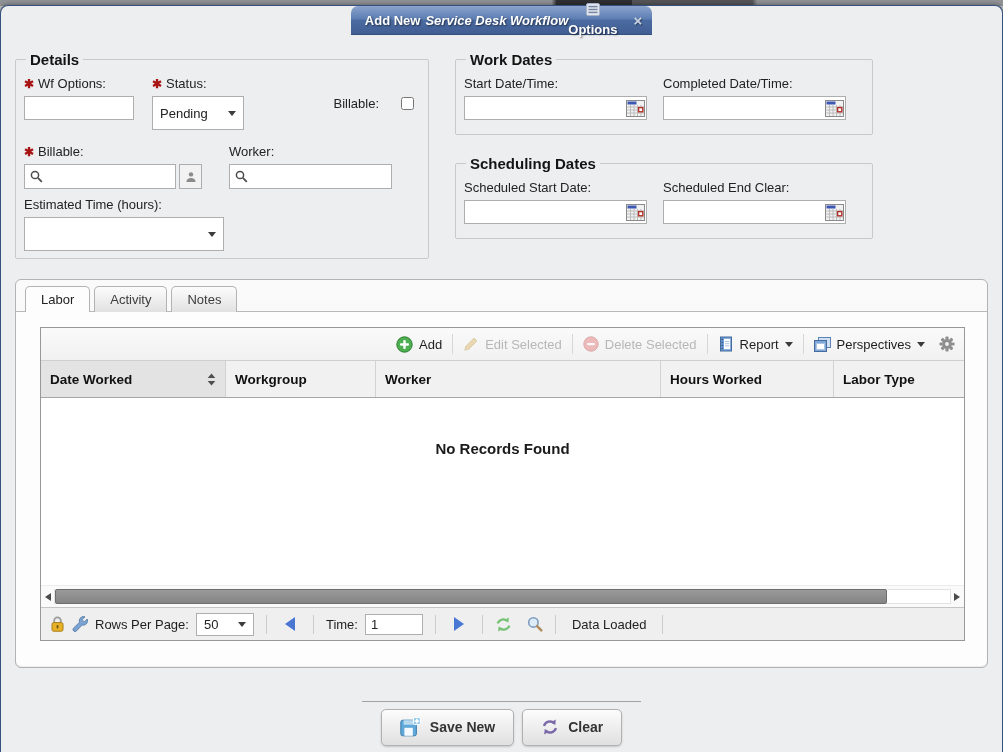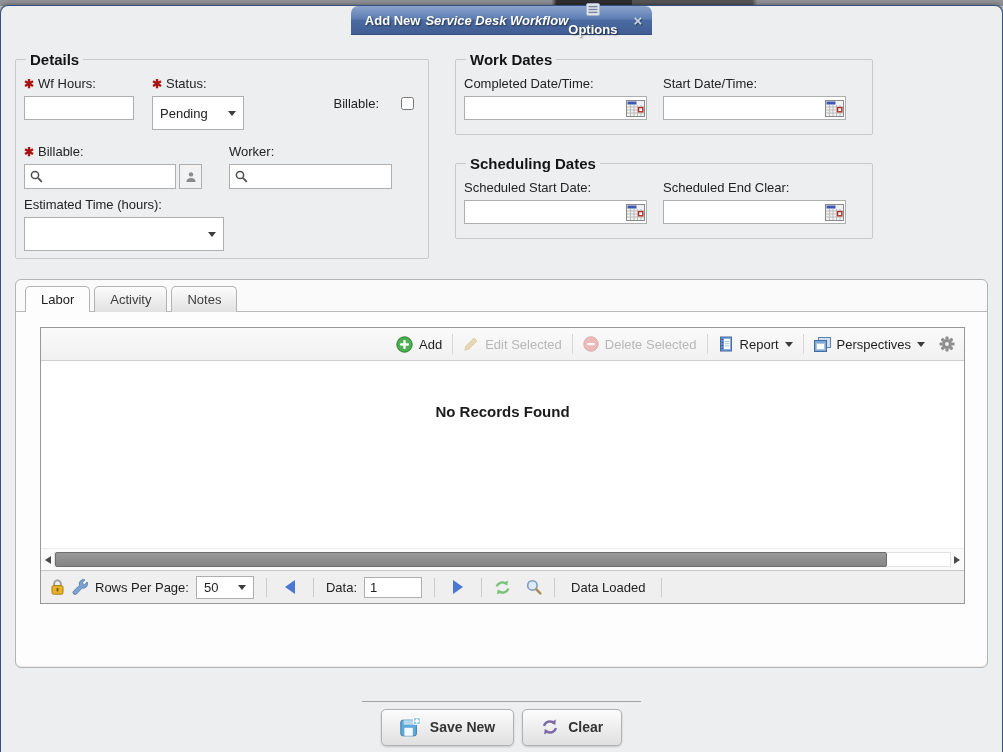--- a/index.html
+++ b/index.html
@@ -145,21 +145,21 @@
 
       <div class="form-row">
 
         <fieldset class="fs-details">
           <legend>Details</legend>
 
           <div class="drow">
             <div style="width:128px;">
               <div class="lbl">
                 <span class="req">✱</span>
-                <span>Wf Hours:</span>
+                <span>Wf Options:</span>
               </div>
               <input class="ti" style="width: 110px;" value="">
             </div>
             <div style="width:110px;">
               <div class="lbl">
                 <span class="req">✱</span>
                 <span>Status:</span>
               </div>
               <div class="fakesel" style="width:92px;">
                 <span class="selval">Pending</span>
@@ -224,21 +224,21 @@
             </div>
           </div>
         </fieldset>
 
         <div class="right-col">
           <fieldset class="fs-dates">
             <legend>Work Dates</legend>
             <div class="drow" style="gap:16px;">
               <div>
                 <div class="lbl">
-                  <span>Completed Date/Time:</span>
+                  <span>Start Date/Time:</span>
                 </div>
                 <div class="datefield">
                   <input class="ti" value="" style="">
                   <span class="calbtn">
                     <svg width="19" height="17" viewBox="0 0 19 17">
                         <rect x="0.5" y="0.5" width="18" height="16" fill="#f1f1f1" stroke="#8a8a8a"></rect>
                         <rect x="1.5" y="1.5" width="9" height="3" fill="#3c57b5"></rect>
                         <g stroke="#bcbcbc" stroke-width="1">
                           <line x1="1" y1="7" x2="18" y2="7"></line>
                           <line x1="1" y1="10" x2="18" y2="10"></line>
@@ -248,21 +248,21 @@
                           <line x1="11.5" y1="5" x2="11.5" y2="16"></line>
                           <line x1="15" y1="5" x2="15" y2="16"></line>
                         </g>
                         <rect x="12.6" y="7.6" width="4.2" height="4.2" fill="#fff" stroke="#b03028" stroke-width="1.4"></rect>
                       </svg>
                   </span>
                 </div>
               </div>
               <div>
                 <div class="lbl">
-                  <span>Start Date/Time:</span>
+                  <span>Completed Date/Time:</span>
                 </div>
                 <div class="datefield">
                   <input class="ti" value="" style="">
                   <span class="calbtn">
                     <svg width="19" height="17" viewBox="0 0 19 17">
                         <rect x="0.5" y="0.5" width="18" height="16" fill="#f1f1f1" stroke="#8a8a8a"></rect>
                         <rect x="1.5" y="1.5" width="9" height="3" fill="#3c57b5"></rect>
                         <g stroke="#bcbcbc" stroke-width="1">
                           <line x1="1" y1="7" x2="18" y2="7"></line>
                           <line x1="1" y1="10" x2="18" y2="10"></line>
@@ -419,20 +419,43 @@
                         <rect x="-1.6" y="-7.6" width="3.2" height="15.2" rx="1" transform="rotate(90)"></rect>
                         <rect x="-1.6" y="-7.6" width="3.2" height="15.2" rx="1" transform="rotate(135)"></rect>
                       </g>
                       <circle cx="8" cy="8" r="4.6" fill="#8f8f8f"></circle>
                       <circle cx="8" cy="8" r="1.9" fill="#f3f3f3"></circle>
                     </svg>
                 </span>
               </div>
             </div>
 
+            <div class="ghead">
+              <div class="hcell sorted c0">
+                <span>Date Worked</span>
+                <span>
+                  <svg width="9" height="13" viewBox="0 0 9 13">
+                      <path d="M4.5 0.5L8.3 5H0.7z" fill="#4e4e4e"></path>
+                      <path d="M4.5 12.5L0.7 8h7.6z" fill="#4e4e4e"></path>
+                    </svg>
+                </span>
+              </div>
+              <div class="hcell c1">
+                <span>Workgroup</span>
+              </div>
+              <div class="hcell c2">
+                <span>Worker</span>
+              </div>
+              <div class="hcell c3">
+                <span>Hours Worked</span>
+              </div>
+              <div class="hcell c4">
+                <span>Labor Type</span>
+              </div>
+            </div>
 
             <div class="gbody">
               <div class="empty-msg">No Records Found</div>
             </div>
 
             <div class="hscroll">
               <span class="sarr left"></span>
               <div class="strack">
                 <div class="sthumb"></div>
               </div>
@@ -453,21 +476,21 @@
                   </svg>
               </span>
               <span>Rows Per Page:</span>
               <div class="fakesel rows-sel">
                 <span class="selval">50</span>
                 <span class="tri-down"></span>
               </div>
               <div class="psep"></div>
               <span class="pgarr left"></span>
               <div class="psep"></div>
-              <span>Data:</span>
+              <span>Time:</span>
               <input class="ti page-input" value="1" style="">
               <div class="psep"></div>
               <span class="pgarr right"></span>
               <div class="psep"></div>
               <span class="picon">
                 <svg width="17" height="15" viewBox="0 0 17 15">
                     <path d="M2.6 6.4a6.1 6.1 0 019.6-2.7" fill="none" stroke="#76c276" stroke-width="2.3"></path>
                     <path d="M13.9 0.5l-0.5 5.1-4.5-2.4z" fill="#76c276"></path>
                     <path d="M14.4 8.6a6.1 6.1 0 01-9.6 2.7" fill="none" stroke="#76c276" stroke-width="2.3"></path>
                     <path d="M3.1 14.5l0.5-5.1 4.5 2.4z" fill="#76c276"></path>

